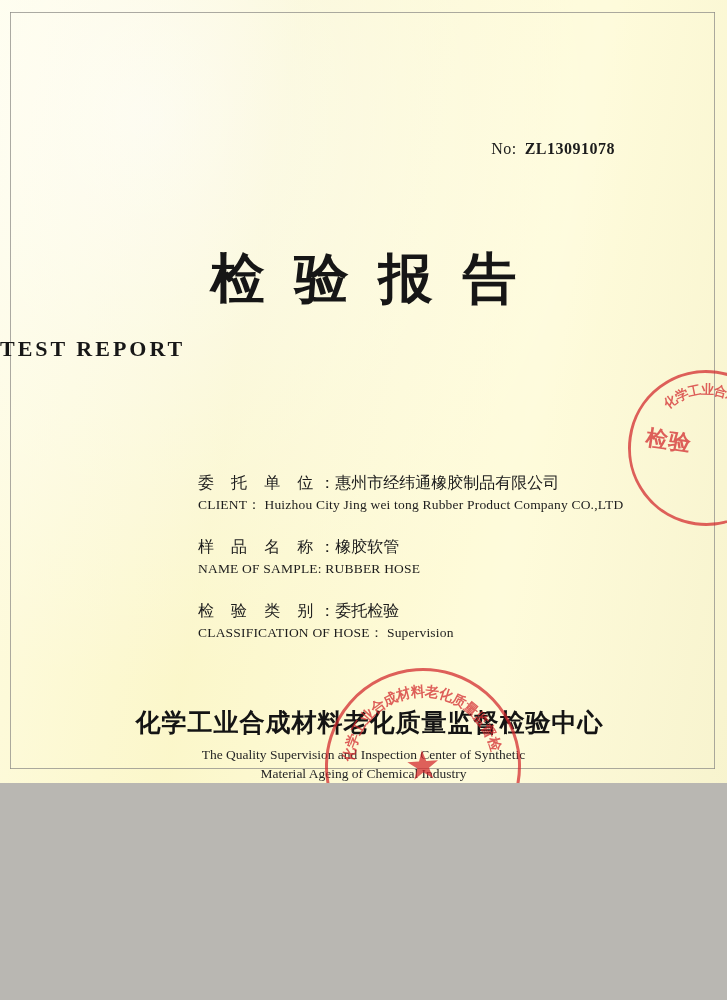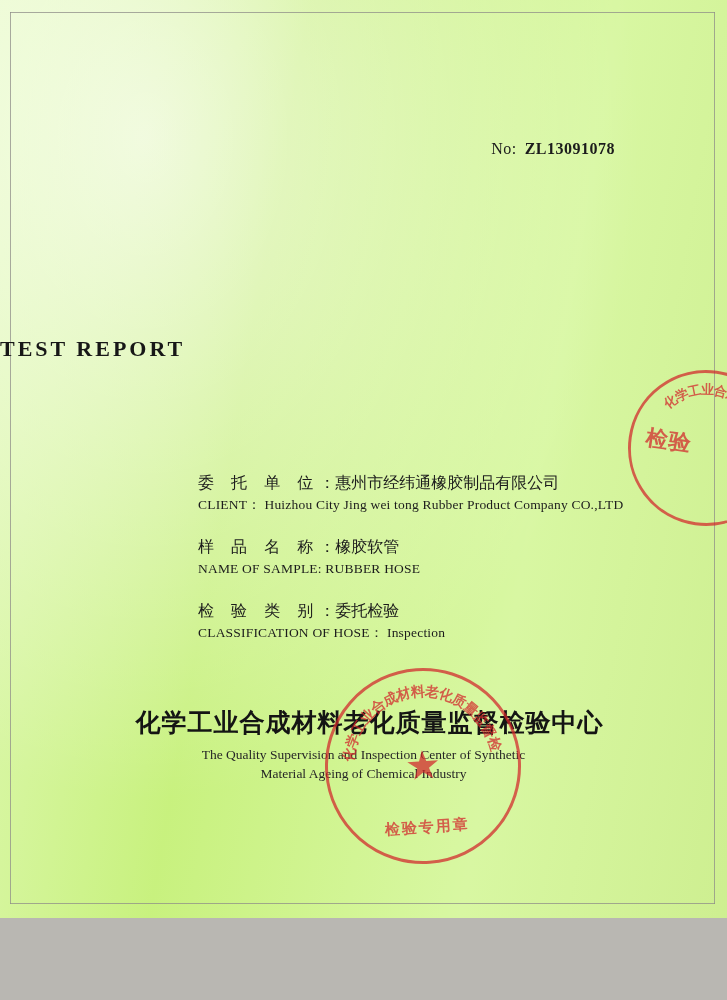--- a/index.html
+++ b/index.html
@@ -3,22 +3,22 @@
 <meta charset="utf-8">
 <style>
   html, body {
     margin: 0;
     padding: 0;
     background: #b9b7b2;
   }
   .page {
     position: relative;
     width: 727px;
-    height: 918px;
-    background: #bef264;
+    height: 783px;
+    background: #fef9c3;
     overflow: hidden;
     font-family: "Liberation Serif", serif;
     color: #1c1c1c;
   }
   
   .paper-tint {
     position: absolute;
     inset: 0;
     background:
       linear-gradient(100deg, rgba(255,255,255,0.55) 0%, rgba(240,238,232,0.2) 35%, rgba(255,255,255,0.4) 70%, rgba(235,233,227,0.35) 100%),
@@ -207,20 +207,21 @@
   <div class="paper-tint"></div>
   <div class="scan-edge edge-top"></div>
   <div class="scan-edge edge-bottom"></div>
   <div class="scan-edge edge-left"></div>
   <div class="scan-edge edge-right"></div>
 
   <div class="doc-number">
     <span class="label">No:</span><span>ZL13091078</span>
   </div>
 
+  <div class="title-cn">检验报告</div>
   <div class="title-en">TEST   REPORT</div>
 
   <div class="fields">
 
     <div class="field-row">
       <div class="field-cn">
         <span class="k">委 托 单 位</span><span>：</span><span>惠州市经纬通橡胶制品有限公司</span>
       </div>
       <div class="field-en">
         <span>CLIENT：</span>
@@ -237,21 +238,21 @@
         <span>RUBBER    HOSE</span>
       </div>
     </div>
 
     <div class="field-row">
       <div class="field-cn">
         <span class="k">检 验 类 别</span><span>：</span><span>委托检验</span>
       </div>
       <div class="field-en">
         <span>CLASSIFICATION OF HOSE：</span>
-        <span>Inspection</span>
+        <span>Supervision</span>
       </div>
     </div>
 
   </div>
 
   <div class="org">
     <div class="org-cn">化学工业合成材料老化质量监督检验中心</div>
     <div class="org-en">
       <div>The Quality Supervision and Inspection Center of Synthetic</div>
       <div>Material Ageing of Chemical Industry</div>

